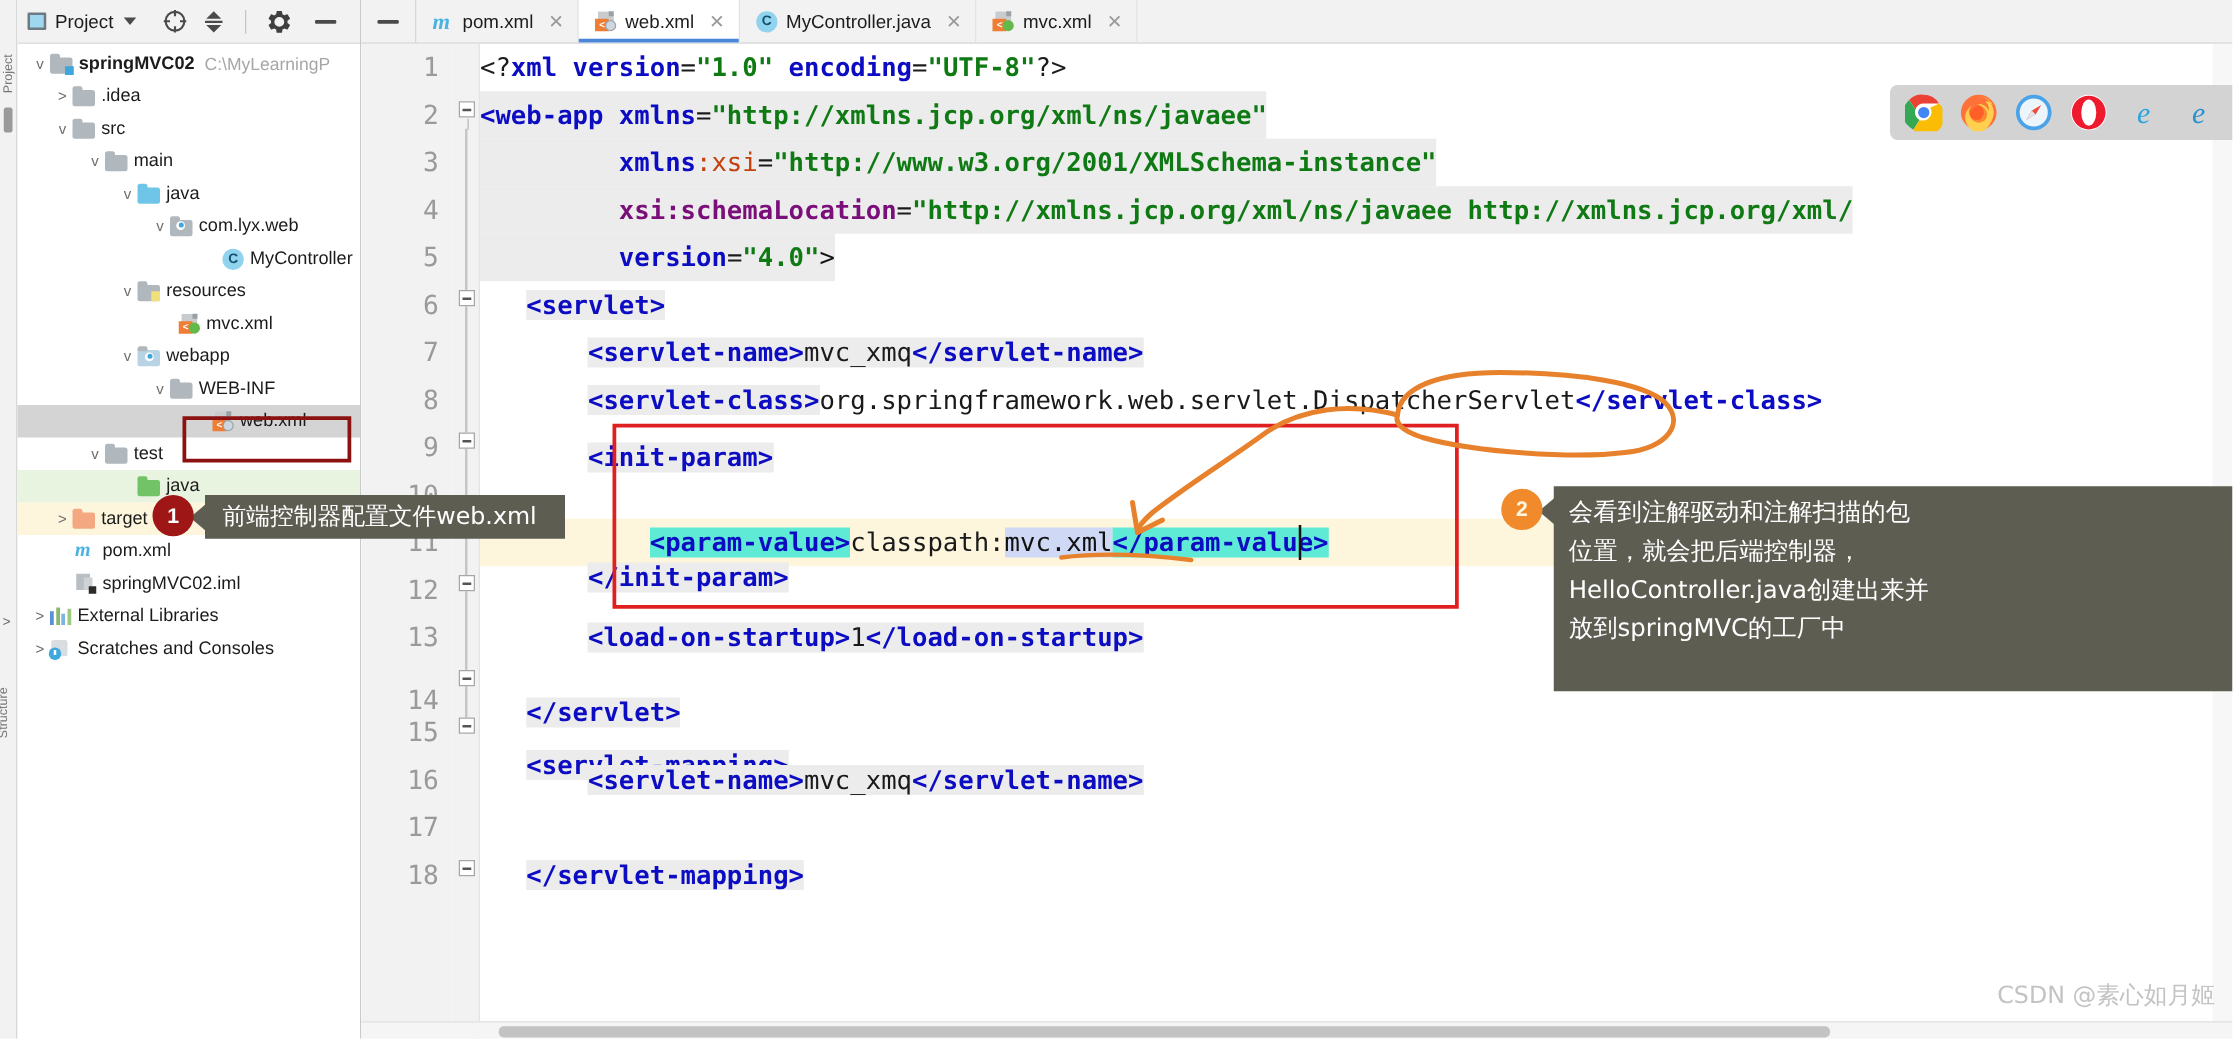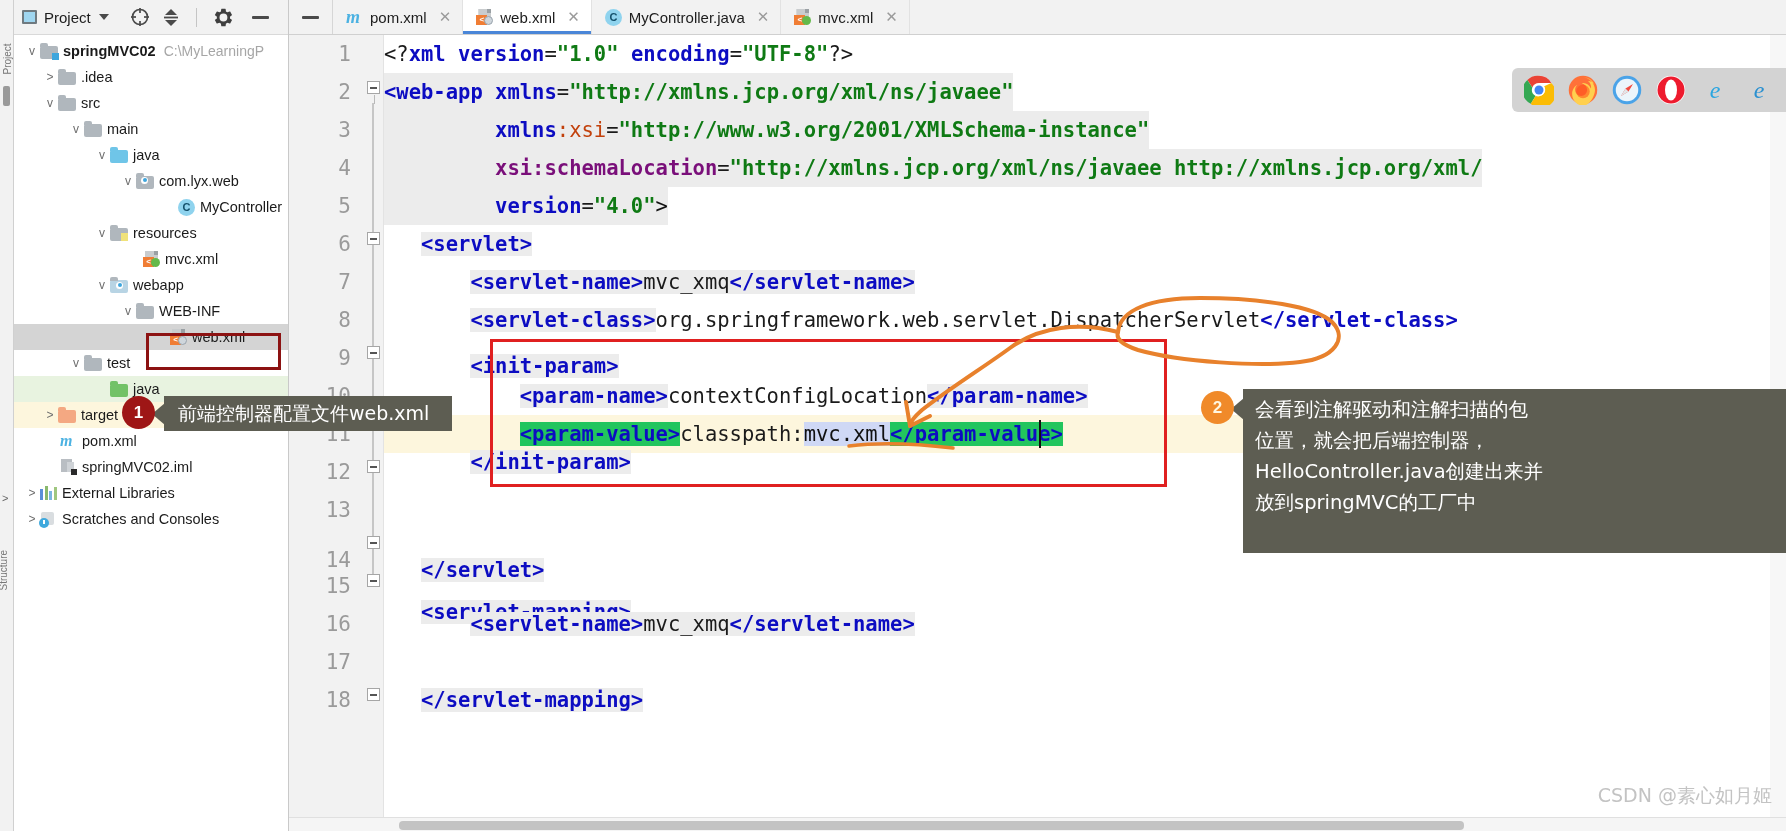--- a/index.html
+++ b/index.html
@@ -239,21 +239,21 @@
     font-size:20.5px;
     white-space:pre;
     color:#111;
   }
   .tg { color:#0c0cc2; font-weight:bold; }
   .at { color:#7a0f7a; font-weight:bold; }
   .va { color:#0f7a14; font-weight:bold; }
   .pi { color:#0c0cc2; font-weight:bold; }
   .txt { color:#1a1a1a; }
   .hl { background:#ececec; }
-  .selblue { background:#22c55e; }
+  .selblue { background:#5eead4; }
   .sellav { background:#cfd8f5; }
 
   
   .caretline {
     position:absolute; left:0; width:1497px; height:38px;
     background:#fdf6dd;
   }
   .caret {
     position:absolute; width:2px; height:28px; background:#111; top:5px;
   }
@@ -644,27 +644,26 @@
       <div class="cline hl" style="top:152px"><span class="txt">         </span><span class="at" style="color:#0c0cc2">version</span><span class="txt">=</span><span class="va">"4.0"</span><span class="tg" style="color:#111;font-weight:normal">&gt;</span></div>
 
       <div class="cline" style="top:190px"><span class="txt">   </span><span class="hl"><span class="tg">&lt;servlet&gt;</span></span></div>
 
       <div class="cline" style="top:228px"><span class="txt">       </span><span class="hl"><span class="tg">&lt;servlet-name&gt;</span><span class="txt">mvc_xmq</span><span class="tg">&lt;/servlet-name&gt;</span></span></div>
 
       <div class="cline" style="top:266px"><span class="txt">       </span><span class="hl"><span class="tg">&lt;servlet-class&gt;</span></span><span class="txt">org.springframework.web.servlet.DispatcherServlet</span><span class="tg">&lt;/servlet-class&gt;</span></div>
 
       <div class="cline" style="top:312px"><span class="txt">       </span><span class="hl"><span class="tg">&lt;init-param&gt;</span></span></div>
 
-      <div class="cline" style="top:342px"><span class="txt">           </span><span class="hl"><span class="tg">&lt;param-name&gt;</span></span><span class="txt">contextConfigLocation</span><span class="hl"><span class="tg">&lt;/param-name&gt;</span></span></div>
 
       <div class="cline" style="top:380px"><span class="txt">           </span><span class="selblue"><span class="tg">&lt;param-value&gt;</span></span><span class="txt">classpath:</span><span class="sellav">mvc.xml</span><span class="selblue"><span class="tg">&lt;/param-value&gt;</span></span></div>
 
       <div class="cline" style="top:408px"><span class="txt">       </span><span class="hl"><span class="tg">&lt;/init-param&gt;</span></span></div>
 
-      <div class="cline" style="top:456px"><span class="txt">       </span></div>
+      <div class="cline" style="top:456px"><span class="txt">       </span><span class="hl"><span class="tg">&lt;load-on-startup&gt;</span><span class="txt">1</span><span class="tg">&lt;/load-on-startup&gt;</span></span></div>
 
       <div class="cline" style="top:516px"><span class="txt">   </span><span class="hl"><span class="tg">&lt;/servlet&gt;</span></span></div>
 
       <div class="cline" style="top:558px"><span class="txt">   </span><span class="hl"><span class="tg">&lt;servlet-mapping&gt;</span></span></div>
 
       <div class="cline" style="top:570px"><span class="txt">       </span><span class="hl"><span class="tg">&lt;servlet-name&gt;</span><span class="txt">mvc_xmq</span><span class="tg">&lt;/servlet-name&gt;</span></span></div>
 
       <div class="cline" style="top:608px"><span class="txt">       </span></div>
 
       <div class="cline" style="top:646px"><span class="txt">   </span><span class="hl"><span class="tg">&lt;/servlet-mapping&gt;</span></span></div>

